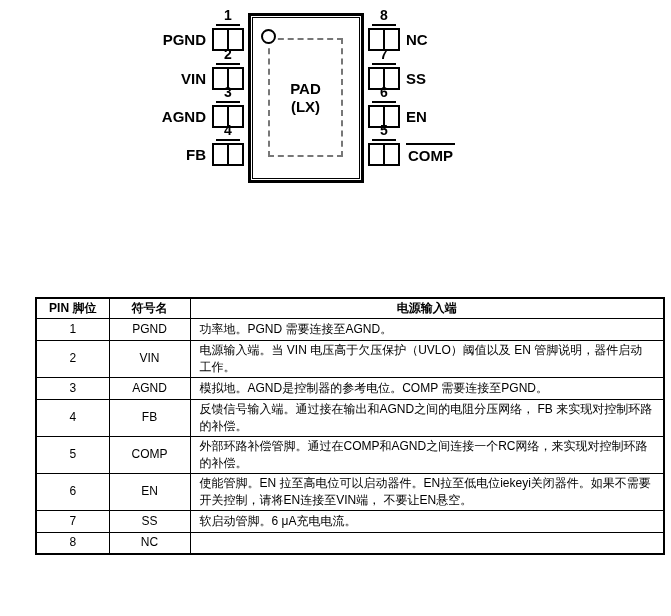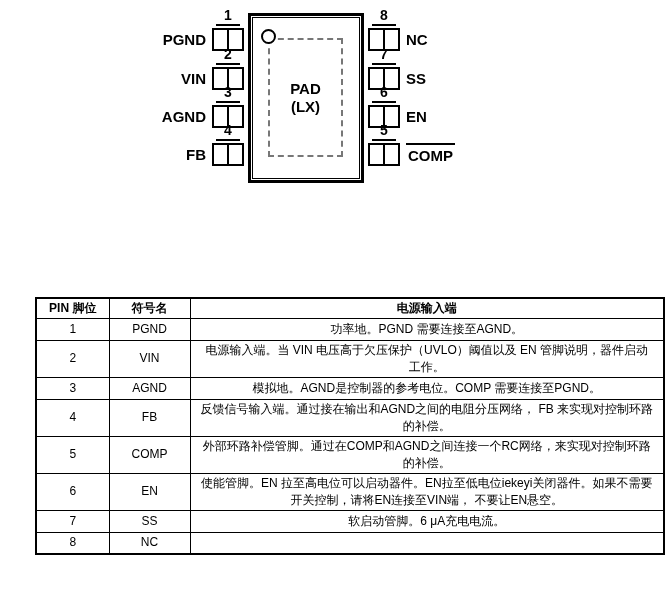--- a/index.html
+++ b/index.html
@@ -75,21 +75,21 @@
   }
   .pin-table th, .pin-table td {
     border:1px solid #000; font-size:12px; vertical-align:middle;
   }
   .pin-table th { height:20px; font-weight:700; text-align:center; padding:0 2px; }
   .col-pin  { width:73px; }
   .col-sym  { width:81px; }
   .col-desc { width:474px; }
   td.c-pin  { text-align:center; white-space:pre-line; line-height:17px; }
   td.c-sym  { text-align:center; line-height:17px; }
-  td.c-desc { text-align:center; padding:1px 9px; line-height:17px; }
+  td.c-desc { text-align:left; padding:1px 9px; line-height:17px; }
   tr.r-short td { height:22px; }
   tr.r-tall  td { height:36px; }
   tr.r-last  td { height:38px; }
 </style>
 </head>
 <body>
 
 <div class="page">
 
   <div class="diagram">

